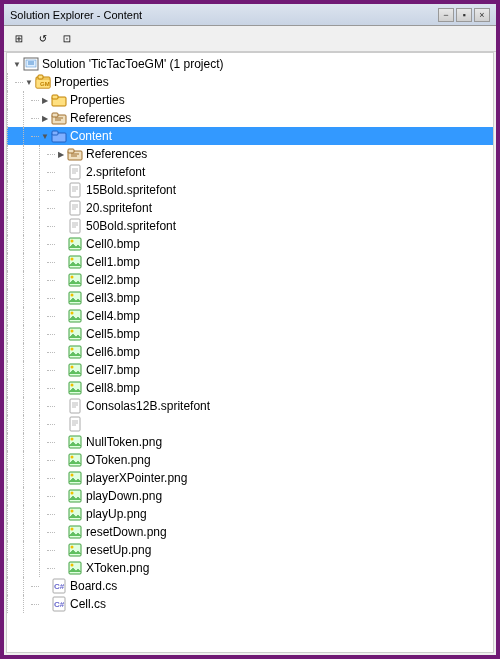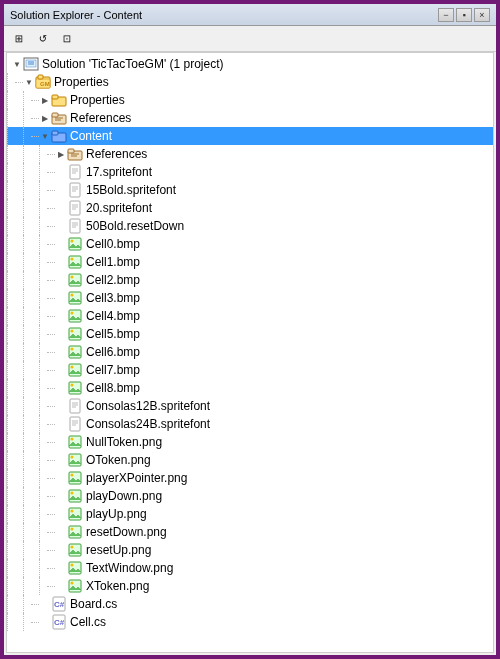--- a/index.html
+++ b/index.html
@@ -265,21 +265,21 @@
         </span>
         <span class="expand-placeholder"></span>
         <span class="item-icon">
           <svg class="svg-icon" viewBox="0 0 16 16" xmlns="http://www.w3.org/2000/svg">
         <rect x="3" y="1" width="10" height="14" rx="1" fill="white" stroke="#aaa" stroke-width="1"></rect>
         <line x1="5" y1="5" x2="11" y2="5" stroke="#aaa" stroke-width="0.8"></line>
         <line x1="5" y1="7" x2="11" y2="7" stroke="#aaa" stroke-width="0.8"></line>
         <line x1="5" y1="9" x2="9" y2="9" stroke="#aaa" stroke-width="0.8"></line>
       </svg>
         </span>
-        <span class="item-label">17.spritefont</span>
+        <span class="item-label">2.spritefont</span>
       </div>
       <div class="tree-item">
         <span style="display:inline-flex;align-items:center;flex-shrink:0;">
           <span style="display:inline-block;width:8px;border-left:1px dotted #bbb;height:18px;"></span>
           <span style="display:inline-block;width:8px;"></span>
           <span style="display:inline-block;width:8px;border-left:1px dotted #bbb;height:18px;"></span>
           <span style="display:inline-block;width:8px;"></span>
           <span style="display:inline-block;width:8px;border-left:1px dotted #bbb;height:18px;"></span>
           <span style="display:inline-block;width:8px;border-top:1px dotted #bbb;"></span>
         </span>
@@ -325,21 +325,21 @@
         </span>
         <span class="expand-placeholder"></span>
         <span class="item-icon">
           <svg class="svg-icon" viewBox="0 0 16 16" xmlns="http://www.w3.org/2000/svg">
         <rect x="3" y="1" width="10" height="14" rx="1" fill="white" stroke="#aaa" stroke-width="1"></rect>
         <line x1="5" y1="5" x2="11" y2="5" stroke="#aaa" stroke-width="0.8"></line>
         <line x1="5" y1="7" x2="11" y2="7" stroke="#aaa" stroke-width="0.8"></line>
         <line x1="5" y1="9" x2="9" y2="9" stroke="#aaa" stroke-width="0.8"></line>
       </svg>
         </span>
-        <span class="item-label">50Bold.resetDown</span>
+        <span class="item-label">50Bold.spritefont</span>
       </div>
       <div class="tree-item">
         <span style="display:inline-flex;align-items:center;flex-shrink:0;">
           <span style="display:inline-block;width:8px;border-left:1px dotted #bbb;height:18px;"></span>
           <span style="display:inline-block;width:8px;"></span>
           <span style="display:inline-block;width:8px;border-left:1px dotted #bbb;height:18px;"></span>
           <span style="display:inline-block;width:8px;"></span>
           <span style="display:inline-block;width:8px;border-left:1px dotted #bbb;height:18px;"></span>
           <span style="display:inline-block;width:8px;border-top:1px dotted #bbb;"></span>
         </span>
@@ -536,21 +536,20 @@
         </span>
         <span class="expand-placeholder"></span>
         <span class="item-icon">
           <svg class="svg-icon" viewBox="0 0 16 16" xmlns="http://www.w3.org/2000/svg">
         <rect x="3" y="1" width="10" height="14" rx="1" fill="white" stroke="#aaa" stroke-width="1"></rect>
         <line x1="5" y1="5" x2="11" y2="5" stroke="#aaa" stroke-width="0.8"></line>
         <line x1="5" y1="7" x2="11" y2="7" stroke="#aaa" stroke-width="0.8"></line>
         <line x1="5" y1="9" x2="9" y2="9" stroke="#aaa" stroke-width="0.8"></line>
       </svg>
         </span>
-        <span class="item-label">Consolas24B.spritefont</span>
       </div>
       <div class="tree-item">
         <span style="display:inline-flex;align-items:center;flex-shrink:0;">
           <span style="display:inline-block;width:8px;border-left:1px dotted #bbb;height:18px;"></span>
           <span style="display:inline-block;width:8px;"></span>
           <span style="display:inline-block;width:8px;border-left:1px dotted #bbb;height:18px;"></span>
           <span style="display:inline-block;width:8px;"></span>
           <span style="display:inline-block;width:8px;border-left:1px dotted #bbb;height:18px;"></span>
           <span style="display:inline-block;width:8px;border-top:1px dotted #bbb;"></span>
         </span>
@@ -670,39 +669,20 @@
         </span>
         <span class="expand-placeholder"></span>
         <span class="item-icon">
           <svg class="svg-icon" viewBox="0 0 16 16" xmlns="http://www.w3.org/2000/svg">
         <rect x="2" y="2" width="12" height="12" rx="1" fill="#e0ffe0" stroke="#40a040" stroke-width="1"></rect>
         <circle cx="5" cy="5" r="1.5" fill="#f0c000"></circle>
         <polyline points="2,12 6,8 9,11 11,9 14,12" fill="#60c060" stroke="#40a040" stroke-width="0.5"></polyline>
       </svg>
         </span>
         <span class="item-label">resetUp.png</span>
-      </div>
-      <div class="tree-item">
-        <span style="display:inline-flex;align-items:center;flex-shrink:0;">
-          <span style="display:inline-block;width:8px;border-left:1px dotted #bbb;height:18px;"></span>
-          <span style="display:inline-block;width:8px;"></span>
-          <span style="display:inline-block;width:8px;border-left:1px dotted #bbb;height:18px;"></span>
-          <span style="display:inline-block;width:8px;"></span>
-          <span style="display:inline-block;width:8px;border-left:1px dotted #bbb;height:18px;"></span>
-          <span style="display:inline-block;width:8px;border-top:1px dotted #bbb;"></span>
-        </span>
-        <span class="expand-placeholder"></span>
-        <span class="item-icon">
-          <svg class="svg-icon" viewBox="0 0 16 16" xmlns="http://www.w3.org/2000/svg">
-        <rect x="2" y="2" width="12" height="12" rx="1" fill="#e0ffe0" stroke="#40a040" stroke-width="1"></rect>
-        <circle cx="5" cy="5" r="1.5" fill="#f0c000"></circle>
-        <polyline points="2,12 6,8 9,11 11,9 14,12" fill="#60c060" stroke="#40a040" stroke-width="0.5"></polyline>
-      </svg>
-        </span>
-        <span class="item-label">TextWindow.png</span>
       </div>
       <div class="tree-item">
         <span style="display:inline-flex;align-items:center;flex-shrink:0;">
           <span style="display:inline-block;width:8px;border-left:1px dotted #bbb;height:18px;"></span>
           <span style="display:inline-block;width:8px;"></span>
           <span style="display:inline-block;width:8px;border-left:1px dotted #bbb;height:18px;"></span>
           <span style="display:inline-block;width:8px;"></span>
           <span style="display:inline-block;width:8px;border-left:1px dotted #bbb;height:18px;"></span>
           <span style="display:inline-block;width:8px;border-top:1px dotted #bbb;"></span>
         </span>

